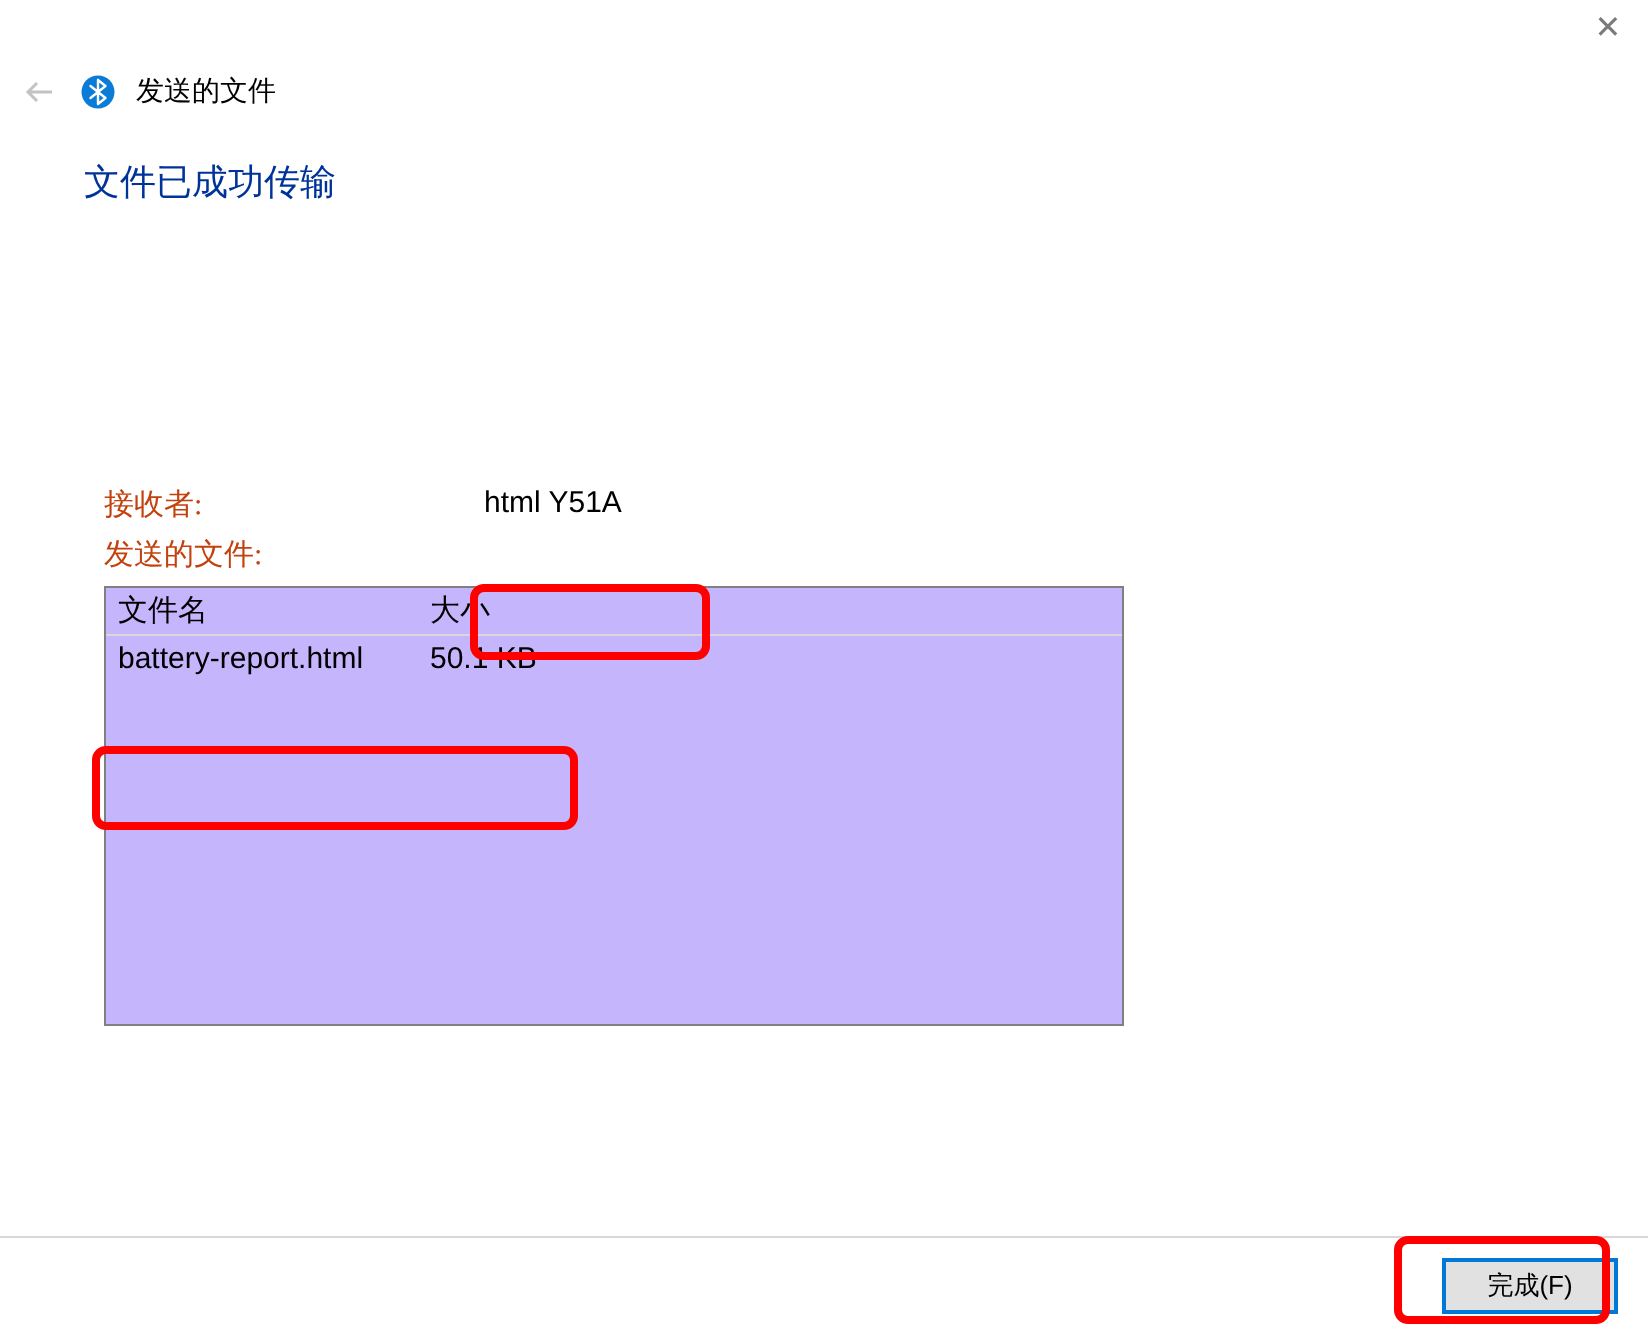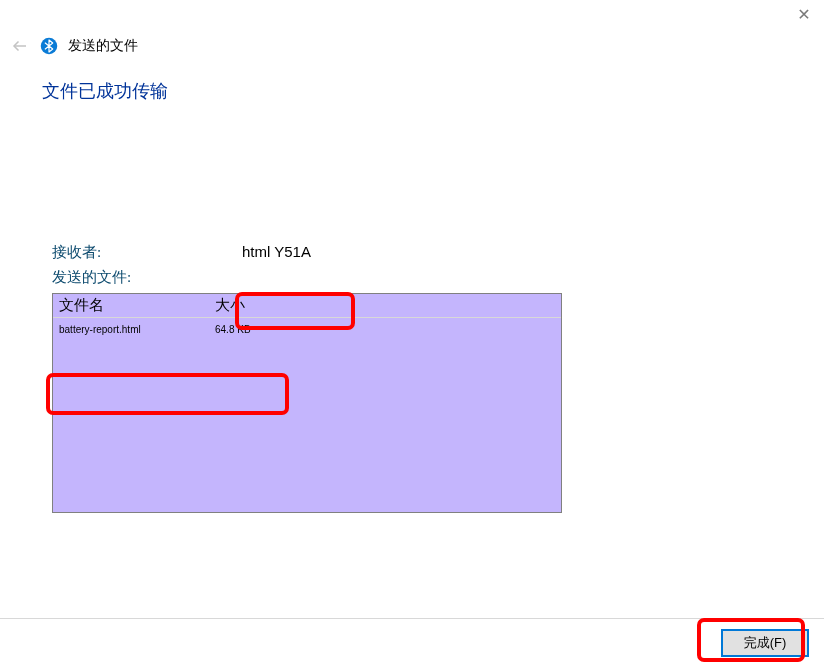--- a/index.html
+++ b/index.html
@@ -80,21 +80,21 @@
       margin-left: 10px;
     }
     .row {
       display: flex;
       align-items: flex-start;
       margin-bottom: 6px;
       font-size: 15px;
     }
     .row .label {
       width: 190px;
-      color: #0c4a6e;
+      color: #c2410c;
       font-family: Liberation Serif, serif;
     }
     .row .value {
       color: #000;
     }
     .file-table-wrap {
       margin-left: 10px;
       margin-top: 4px;
       width: 510px;
       height: 220px;
@@ -112,21 +112,21 @@
     .col-name {
       width: 160px;
       padding-left: 6px;
     }
     .col-size {
       width: 120px;
       padding-left: 2px;
     }
     .file-row {
       display: flex;
-      font-size: 10px;
+      font-size: 15px;
       height: 22px;
       align-items: center;
     }
     .file-row .col-name {
       width: 160px;
     }
     .file-row .col-size {
       width: 120px;
     }
     .footer {
@@ -200,21 +200,21 @@
     </div>
   </div>
 
   <div class="file-table-wrap">
     <div class="file-table-header">
       <div class="col-name">文件名</div>
       <div class="col-size">大小</div>
     </div>
     <div class="file-row">
       <div class="col-name">battery-report.html</div>
-      <div class="col-size">64.8 KB</div>
+      <div class="col-size">50.1 KB</div>
     </div>
   </div>
 </div>
 
 <div class="footer">
   <button class="finish-btn">完成(F)</button>
 </div>
 
 <div class="hl hl-1"></div>
 <div class="hl hl-2"></div>

